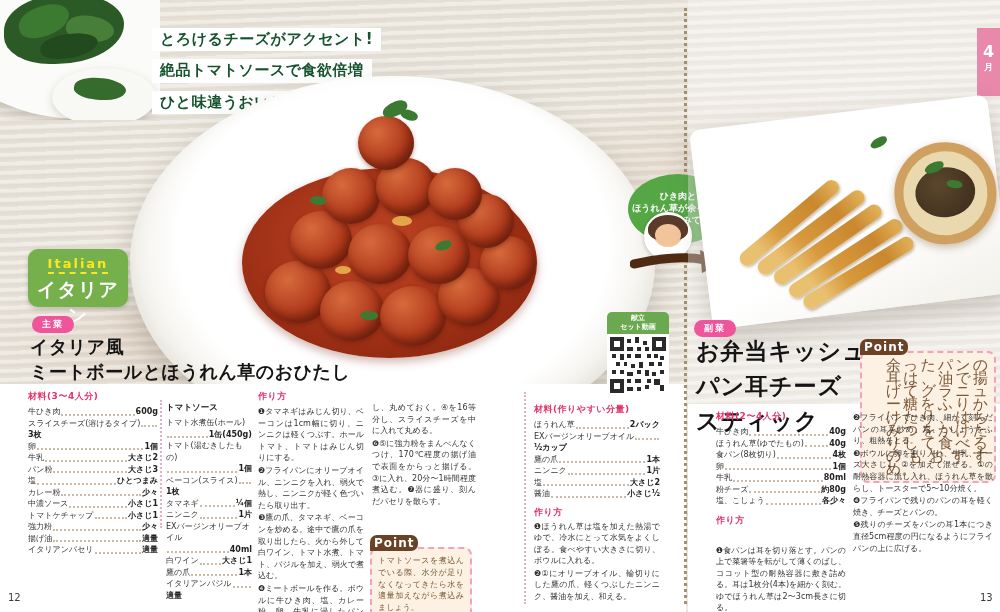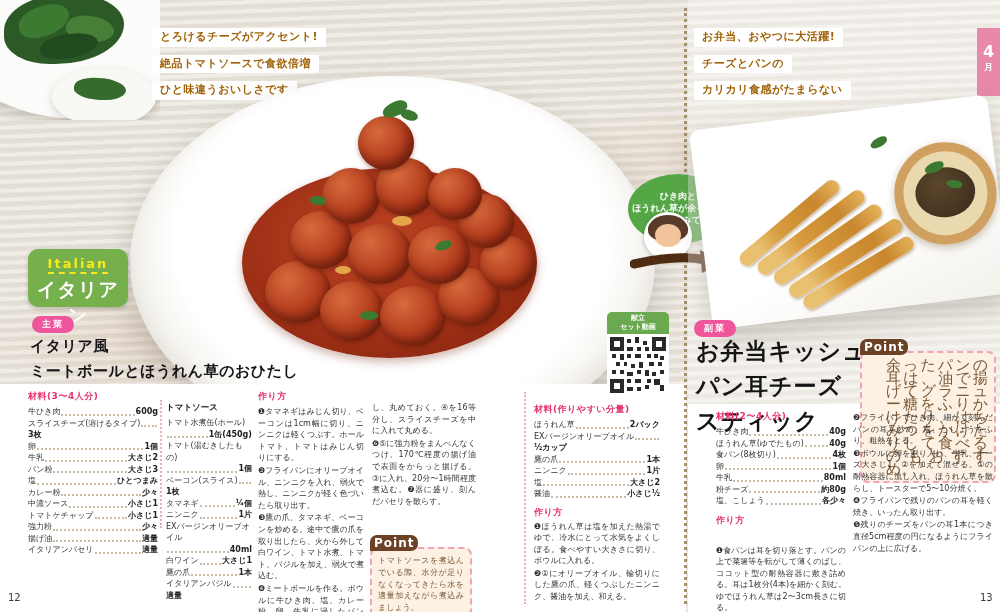--- a/index.html
+++ b/index.html
@@ -8,32 +8,32 @@
     background-color:#e7e2d9;
     background-image:
       radial-gradient(ellipse 300px 90px at 18% 55%, rgba(196,150,120,.20), transparent 70%),
       radial-gradient(ellipse 420px 110px at 78% 28%, rgba(208,172,140,.25), transparent 70%),
       radial-gradient(ellipse 360px 90px at 60% 82%, rgba(160,140,115,.16), transparent 70%),
       repeating-linear-gradient(178deg, rgba(255,255,255,.38) 0 3px, rgba(188,176,158,.14) 5px, rgba(255,255,255,0) 9px);
   }
   .abs{position:absolute;}
   .white-area{background:#fff;}
   
-  .headline-stack .hl{display:table;background:#fff;color:#a16207;font-weight:bold;
-    font-size:11px;line-height:1.15;padding:3px 8px;margin-bottom:8px;letter-spacing:.5px;}
+  .headline-stack .hl{display:table;background:#fff;color:#14532d;font-weight:bold;
+    font-size:15px;line-height:1.15;padding:3px 8px;margin-bottom:8px;letter-spacing:.5px;}
   
   .cat-label{background:#76b04c;border-radius:10px;width:100px;height:58px;text-align:center;
     box-shadow:0 2px 4px rgba(60,60,40,.25);}
   .cat-en{display:inline-block;color:#f9e81e;font-weight:bold;font-size:13px;letter-spacing:2px;
     border-bottom:2px dashed #f9e81e;margin-top:7px;padding-bottom:1px;}
   .cat-ja{color:#fff;font-weight:bold;font-size:19px;margin-top:3px;letter-spacing:1px;}
   .badge{display:inline-block;background:#ee559b;color:#fff;font-size:9px;font-weight:bold;
     border-radius:9px;padding:2px 10px;letter-spacing:2px;}
   .big-title{color:#141414;font-weight:bold;}
-  .big-title .tl{font-size:15px;line-height:25px;letter-spacing:.5px;}
+  .big-title .tl{font-size:18px;line-height:25px;letter-spacing:.5px;}
   .big-title-r .tl{font-size:23px;line-height:35px;letter-spacing:1px;}
   
   .sec-h{color:#e2356b;font-weight:bold;font-size:9px;letter-spacing:.5px;}
   .sub-h{color:#222;font-weight:bold;font-size:8.5px;}
   .ing-list{margin-top:3px;}
   .ing-row{display:flex;flex-wrap:wrap;font-size:8px;line-height:11.5px;color:#333;}
   .ing-name{white-space:normal;}
   .ing-dots{flex:1 1 8px;border-bottom:2px dotted #ccbaa5;margin:0 1px 2px;}
   .ing-amount{font-weight:bold;color:#222;}
   .step{font-size:8px;line-height:11.6px;text-align:justify;margin:0 0 1px;color:#333;}
@@ -392,25 +392,20 @@
     <polygon points="70,4 94,16 72,27" fill="#4f2b13"></polygon>
   </svg>
 
   <div class="abs" style="left:688px;top:0;width:312px;height:612px;background:rgba(255,255,255,.35);"></div>
 
   <div class="abs month-tab" style="left:977px;top:28px;width:23px;height:68px;">
     <div style="font-size:16px;margin-top:14px;">4</div>
     <div style="font-size:9px;">月</div>
   </div>
 
-  <div class="abs headline-stack" style="left:694px;top:28px;">
-      <div class="hl">お弁当、おやつに大活躍!</div>
-      <div class="hl">チーズとパンの</div>
-      <div class="hl">カリカリ食感がたまらない</div>
-    </div>
 
   <div class="abs plate-r" style="left:700px;top:112px;width:300px;height:200px;transform:rotate(-7deg);">
     <div class="stick" style="left:26px;top:96px;width:125px;transform:rotate(-33deg);"></div>
     <div class="stick" style="left:44px;top:108px;width:130px;transform:rotate(-30deg);"></div>
     <div class="stick" style="left:60px;top:122px;width:128px;transform:rotate(-28deg);"></div>
     <div class="stick" style="left:74px;top:138px;width:132px;transform:rotate(-26deg);"></div>
     <div class="stick" style="left:88px;top:154px;width:126px;transform:rotate(-24deg);"></div>
     <div class="quiche" style="left:196px;top:42px;width:84px;height:84px;">
       <div class="quiche-fill" style="left:12px;top:16px;width:60px;height:50px;"></div>
       <div class="parsley" style="left:24px;top:10px;width:20px;height:10px;transform:rotate(-12deg);"></div>
@@ -473,19 +468,19 @@
       </div>
       </div>
     <div class="sec-h" style="margin-top:7px;">作り方</div>
     <div class="steps" style="margin-top:18px;">
         <p class="step">❶食パンは耳を切り落とす。パンの上で菜箸等を転がして薄くのばし、ココット型の耐熱容器に敷き詰める。耳は1枚分(4本)を細かく刻む。ゆでほうれん草は2〜3cm長さに切る。</p>
       </div>
   </div>
   <div class="abs steps" style="left:853px;top:412px;width:140px;">
       <p class="step">❷フライパンでひき肉、細かく刻んだパンの耳を炒め、塩、こしょうをふり、粗熱をとる。</p>
       <p class="step">❸ボウルに卵を割り入れ、牛乳、チーズ大さじ1、②を加えて混ぜる。①の耐熱容器に流し入れ、ほうれん草を散らし、トースターで5〜10分焼く。</p>
-      <p class="step">❹フライパンで残りのパンの耳を軽く焼き、いったん取り出す。</p>
+      <p class="step">❹フライパンで残りのパンの耳を軽く焼き、チーズとパンの。</p>
       <p class="step">❺残りのチーズをパンの耳1本につき直径5cm程度の円になるようにフライパンの上に広げる。</p>
     </div>
 
   <div class="abs pagenum" style="left:980px;top:592px;">13</div>
 
 </div>
 
 </body></html>

